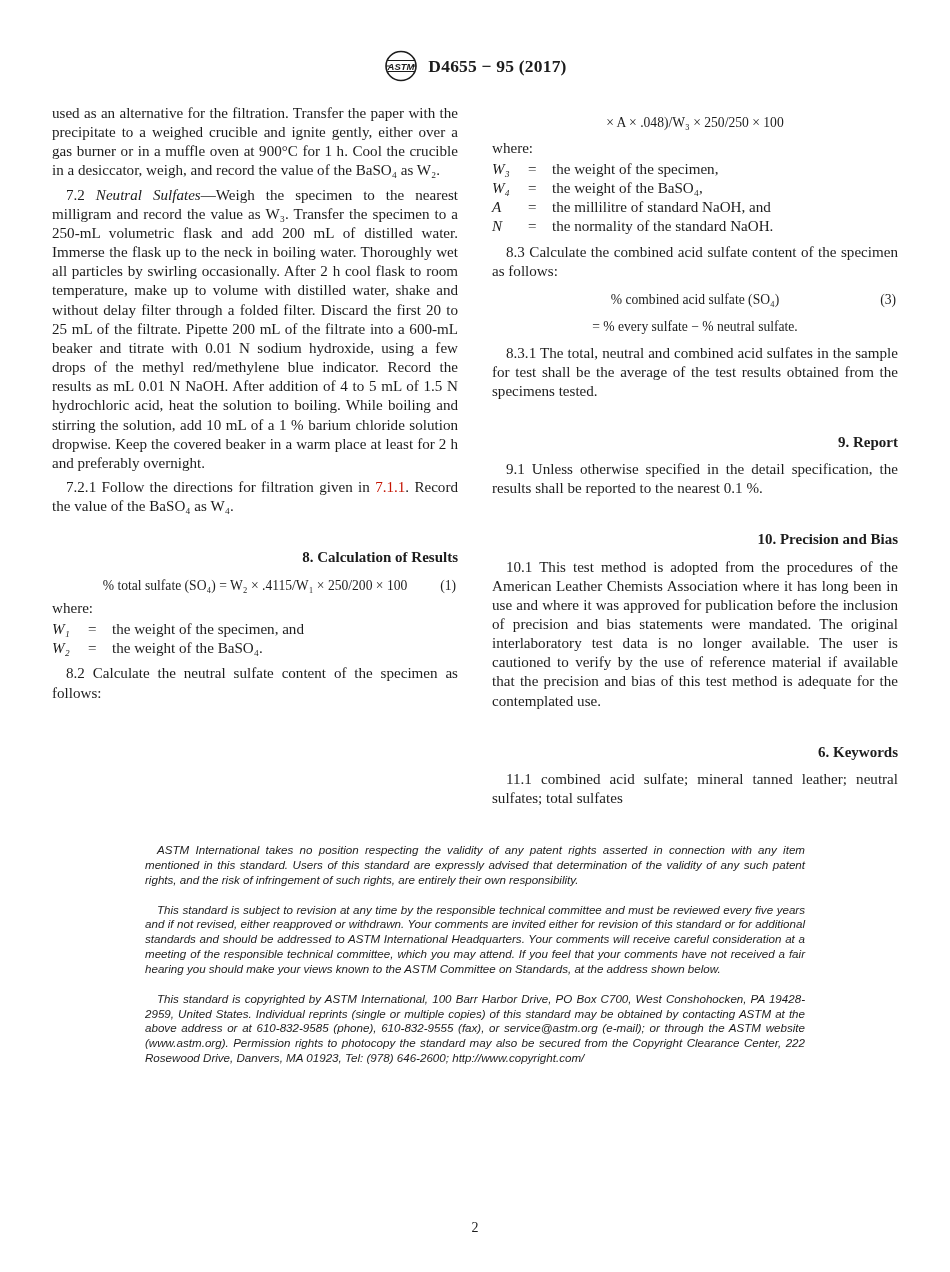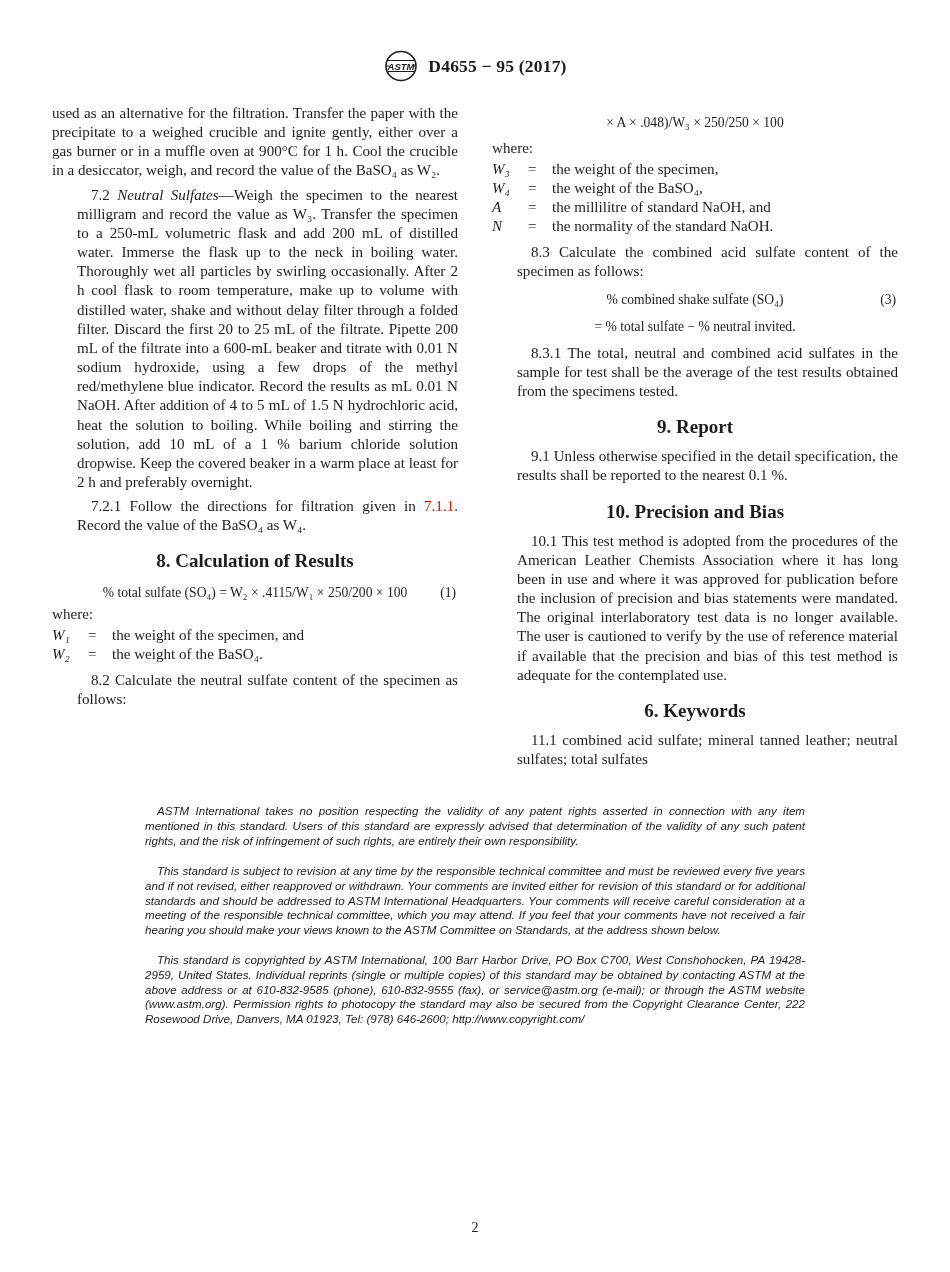--- a/index.html
+++ b/index.html
@@ -35,26 +35,26 @@
     padding: 22px 52px 0 52px;
   }
   .col {
     flex: 1;
     width: 406px;
     font-size: 15.1px;
     line-height: 1.27;
     text-align: justify;
   }
   .para { margin-bottom: 5px; }
-  .para.indent { text-indent: 14px; margin-left: 25px; }
+  .para.indent { text-indent: 14px; }
   .sec-h {
     font-weight: bold;
-    font-size: 19px;
-    margin: 14px 0 8px 0;
-    text-align: center;
+    font-size: 15px;
+    margin: 32px 0 8px 0;
+    text-align: right;
   }
   .xref { color: #c41200; text-decoration: none; cursor: pointer; }
   
   .eq {
     position: relative;
     margin: 10px 0 4px 0;
     font-size: 13.6px;
     text-align: center;
     text-indent: 0;
   }
@@ -169,24 +169,24 @@
         <div class="where-row">
           <span class="sym">N</span>
           <span>=</span>
           <span>the normality of the standard NaOH.</span>
         </div>
       </div>
 
       <p class="para indent">8.3 Calculate the combined acid sulfate content of the specimen as follows:</p>
 
       <div class="eq">
-        <span>% combined shake sulfate (SO₄)</span>
+        <span>% combined acid sulfate (SO₄)</span>
         <span class="eq-num">(3)</span>
       </div>
-      <div class="eq-line2">= % total sulfate − % neutral invited.</div>
+      <div class="eq-line2">= % every sulfate − % neutral sulfate.</div>
 
       <p class="para indent">8.3.1 The total, neutral and combined acid sulfates in the sample for test shall be the average of the test results obtained from the specimens tested.</p>
 
       <div class="sec-h">9. Report</div>
       <p class="para indent">9.1 Unless otherwise specified in the detail specification, the results shall be reported to the nearest 0.1 %.</p>
 
       <div class="sec-h">10. Precision and Bias</div>
       <p class="para indent">10.1 This test method is adopted from the procedures of the American Leather Chemists Association where it has long been in use and where it was approved for publication before the inclusion of precision and bias statements were mandated. The original interlaboratory test data is no longer available. The user is cautioned to verify by the use of reference material if available that the precision and bias of this test method is adequate for the contemplated use.</p>
 
       <div class="sec-h">6. Keywords</div>

